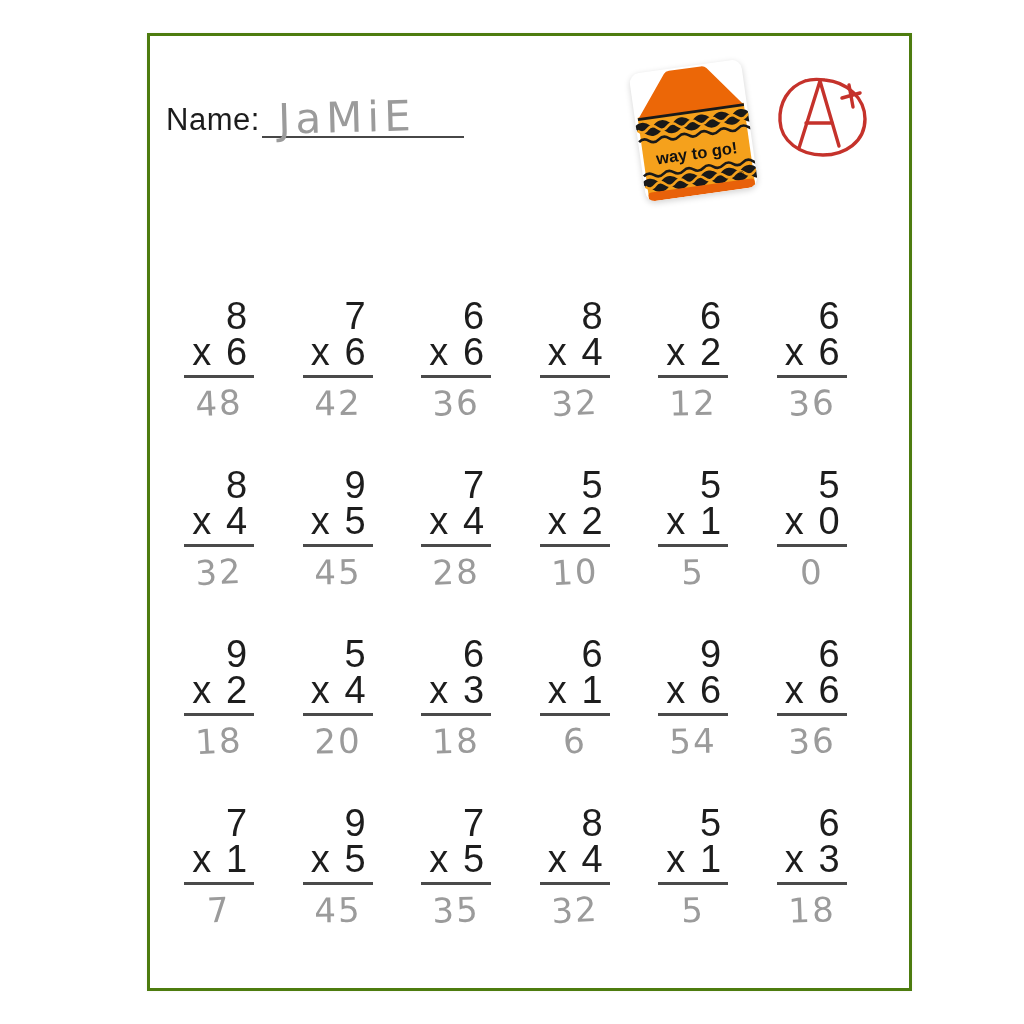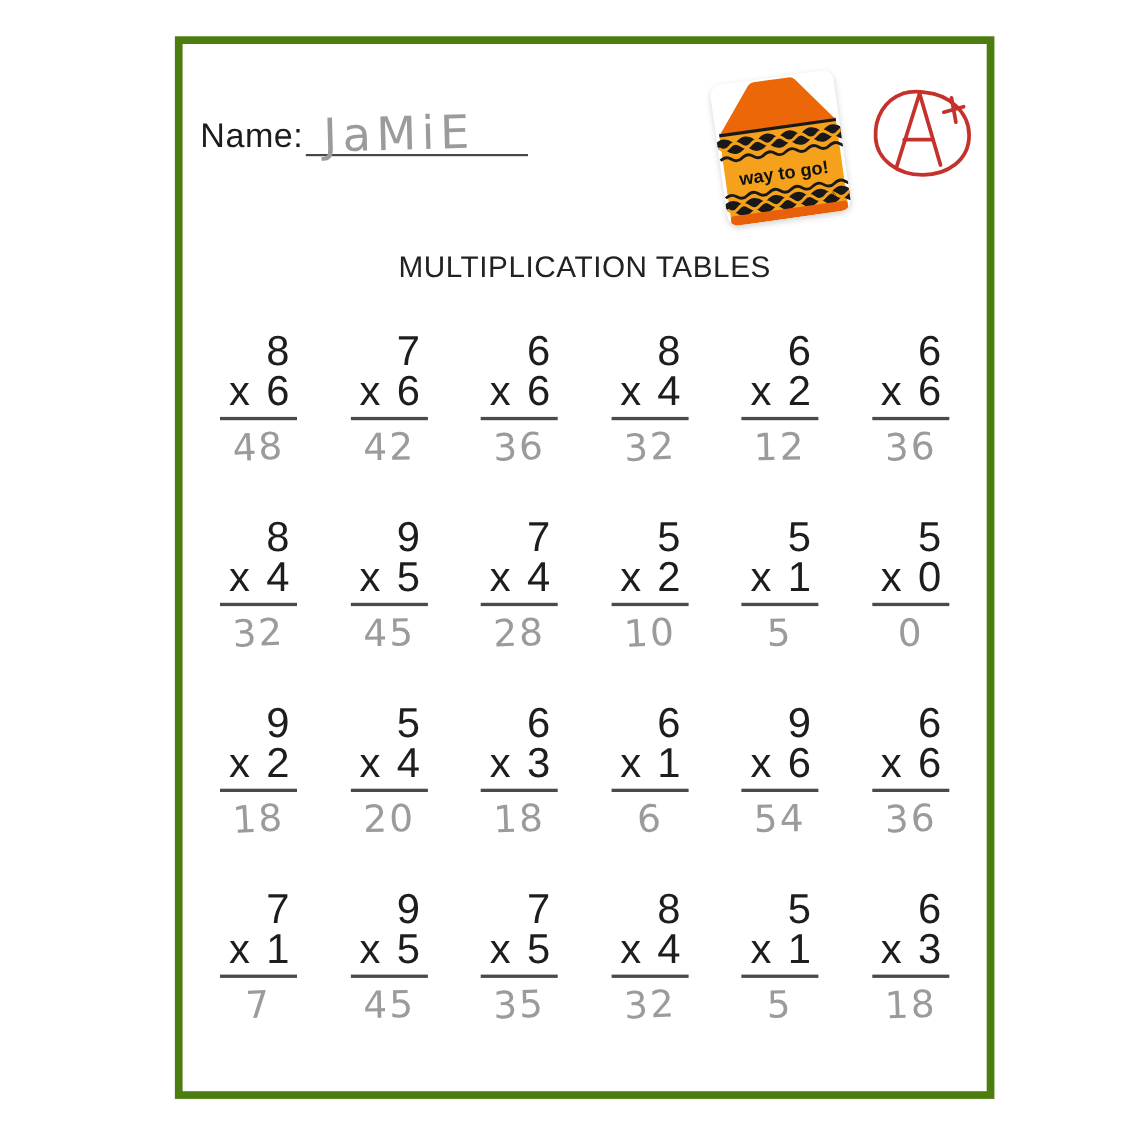--- a/index.html
+++ b/index.html
@@ -1,21 +1,21 @@
 <!DOCTYPE html>
 <html><head>
 <meta charset="utf-8">
 <style>
   html,body{margin:0;padding:0;background:#ffffff;width:1024px;height:1024px;
     font-family:"Liberation Sans",sans-serif;}
   .canvas{position:relative;width:1024px;height:1024px;background:#ffffff;overflow:hidden;}
 
   
-  .sheet{position:absolute;left:159px;top:33px;width:731px;height:952px;
-    background:#ffffff;border:7px solid #4d7c0f;box-shadow:0 0 3px rgba(0,0,0,.06);}
+  .sheet{position:absolute;left:147px;top:33px;width:731px;height:952px;
+    background:#ffffff;border:3px solid #4d7c0f;box-shadow:0 0 3px rgba(0,0,0,.06);padding-left:28px;}
 
   
   .name-row{position:absolute;left:16px;top:62px;display:flex;align-items:flex-end;}
   .name-label{font-size:31px;color:#1c1c1c;letter-spacing:.5px;}
   .name-line{position:relative;width:202px;height:38px;border-bottom:2px solid #474747;margin-left:2px;}
   .hand{font-family:cursive,"DejaVu Sans",sans-serif;color:#9b9b9b;}
   .name-value{position:absolute;left:16px;bottom:-6px;font-size:42px;letter-spacing:5px;
     transform:rotate(-1.5deg);white-space:nowrap;}
 
   
@@ -89,21 +89,20 @@
         <g fill="none" stroke="#C5322B" stroke-width="3.4" stroke-linecap="round" stroke-linejoin="round">
           <path d="M30,9 C13,15 4,31 5,49 C6,69 25,83 48,83 C70,83 90,70 90,47 C90,26 72,10 50,8 C43,7 36,7 30,9"></path>
           <path d="M24,76 L45,9 L64,74"></path>
           <path d="M31,51 L57,51"></path>
           <path d="M67,26 L85,21"></path>
           <path d="M74,13 L78,35"></path>
         </g>
       </svg>
     </div>
 
-    <div class="title">MULTIPLICATION TABLES</div>
 
     <div class="grid">
         <div class="cell">
           <div class="prob">
             <div class="top-operand">8</div>
             <div class="op-row">
               <span class="op">x</span>
               <span class="bot">6</span>
             </div>
             <div class="ans hand">48</div>

